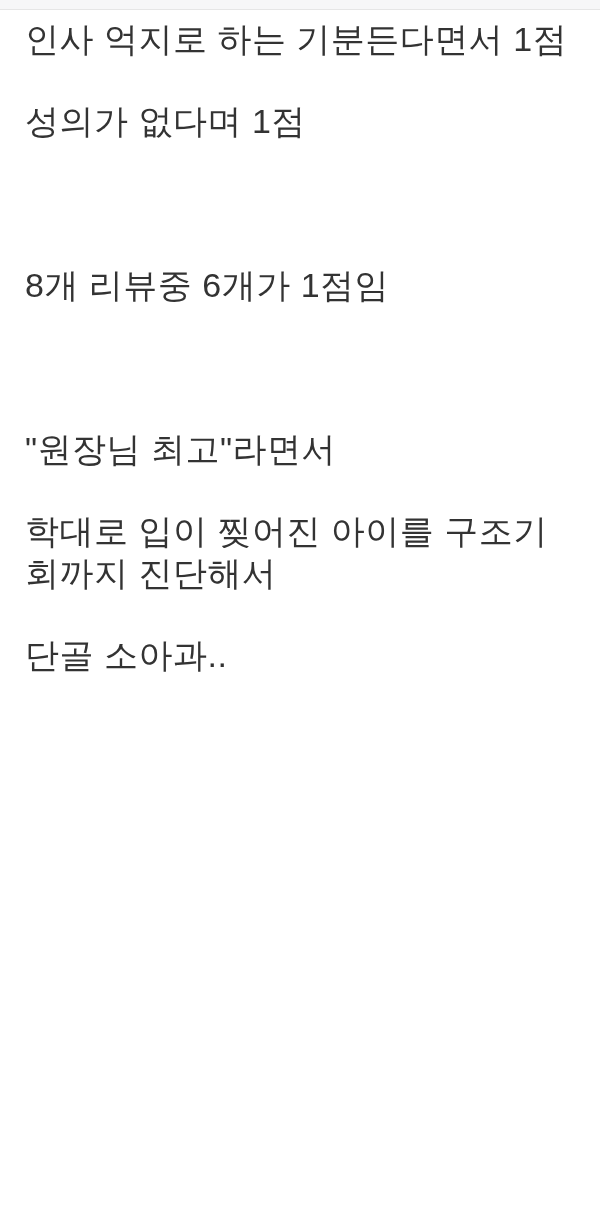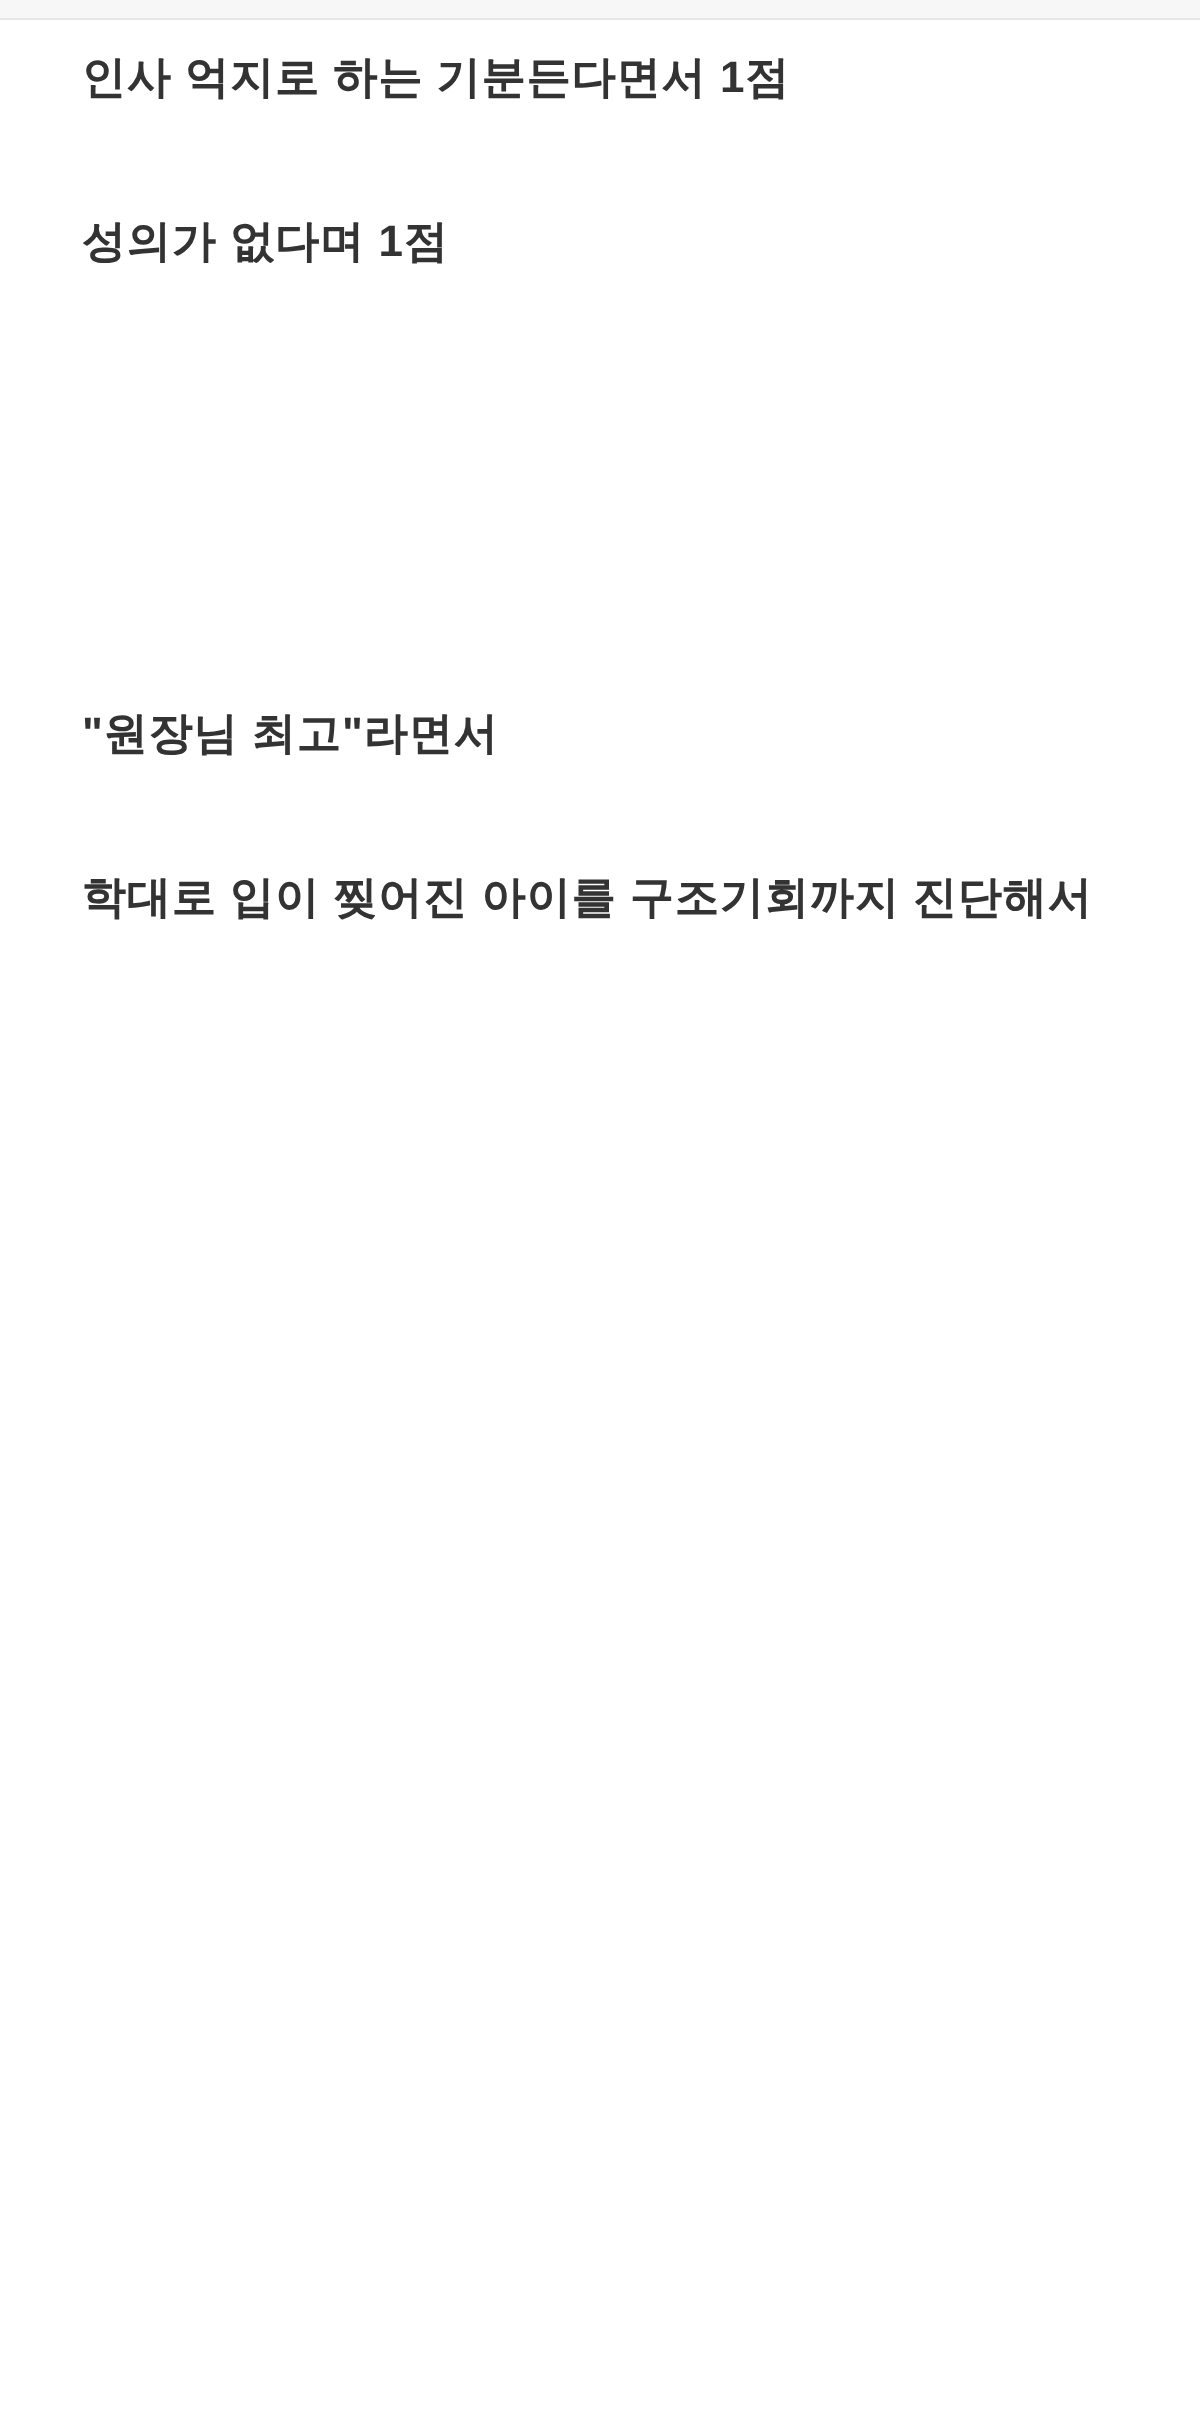--- a/index.html
+++ b/index.html
@@ -18,39 +18,41 @@
   .top-strip {
     width: 600px;
     height: 10px;
     background: #f7f7f8;
     border-bottom: 1px solid #e6e6e6;
   }
   .content {
     padding: 8px 25px 0 25px;
   }
   .content p {
-    font-size: 22px;
+    font-size: 34px;
     line-height: 42px;
     letter-spacing: 0.5px;
     color: #333333;
-    font-weight: 700;
-    margin: 0 0 40px 16px;
+    font-weight: 400;
+    margin: 0 0 40px 0;
     word-break: break-word;
   }
   .content p.blank {
     height: 42px;
   }
 </style>
 </head>
 <body>
 
 <div class="page">
   <div class="top-strip"></div>
   <div class="content">
       <p>인사 억지로 하는 기분든다면서 1점</p>
       <p>성의가 없다며 1점</p>
       <p class="blank"></p>
+      <p>8개 리뷰중 6개가 1점임</p>
       <p class="blank"></p>
       <p>"원장님 최고"라면서</p>
       <p>학대로 입이 찢어진 아이를 구조기회까지 진단해서</p>
+      <p>단골 소아과..</p>
       <p class="blank"></p>
     </div>
 </div>
 
 </body></html>

